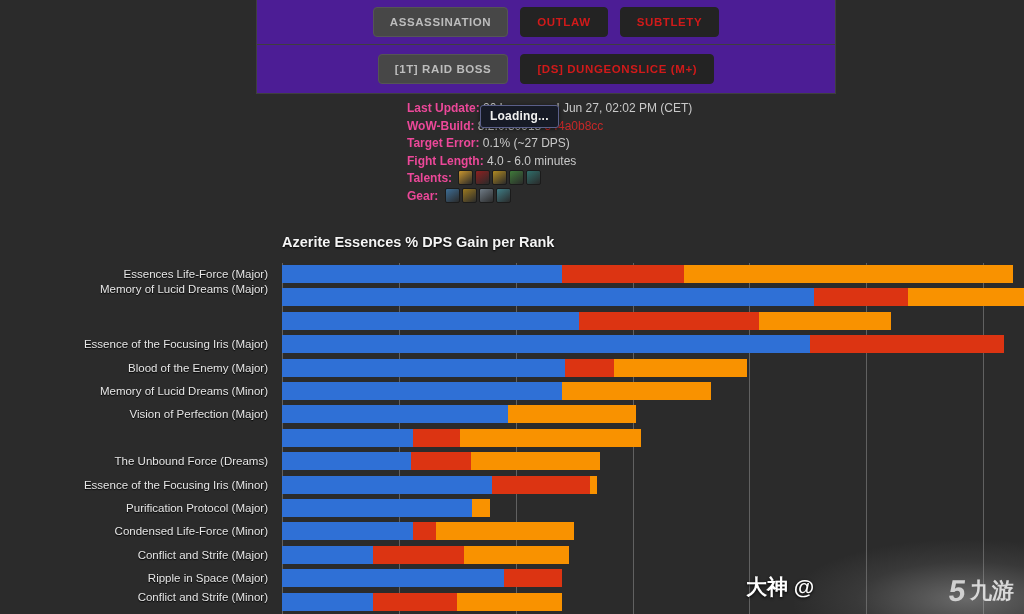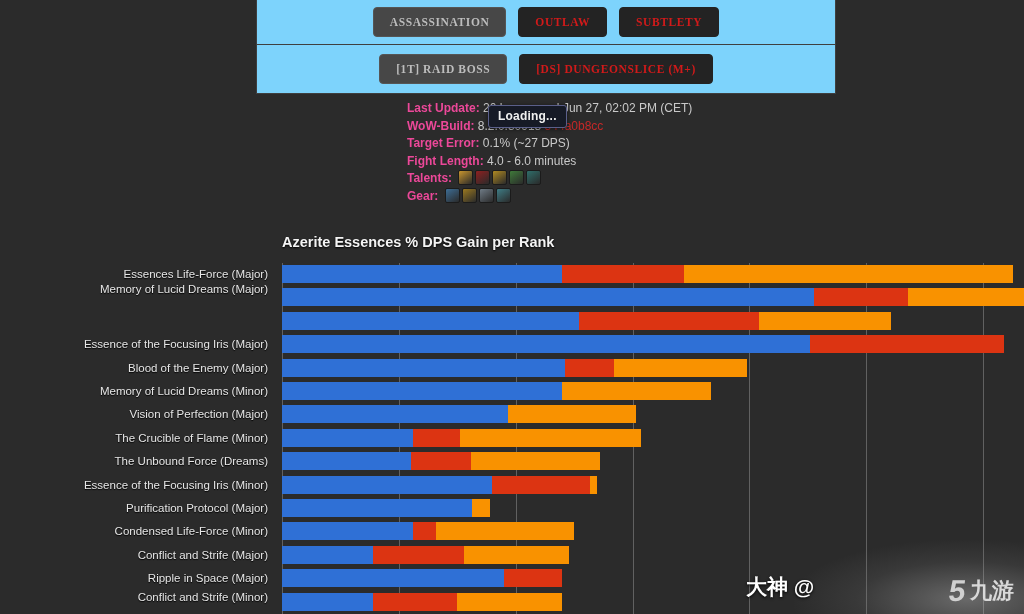--- a/index.html
+++ b/index.html
@@ -10,22 +10,21 @@
     color:#e8e8e8;
   }
   
   #tabpanel{
     position:absolute;left:256px;top:0;width:578px;
     border-left:1px solid #3f3f3f;border-right:1px solid #3f3f3f;
   }
   .tabrow{
     display:flex;justify-content:center;align-items:center;gap:12px;
     padding:7px 0;border-bottom:1px solid #3f3f3f;
-    background:#7dd3fc;
-    font-family:Liberation Serif, serif;
+    background:#4c1d95;
   }
   .tabrow.second{padding:9px 0;}
   .tab{
     font-size:11.5px;font-weight:bold;letter-spacing:.6px;
     padding:8px 16px;border-radius:4px;
     color:#d11a1a;background:#232323;border:1px solid #232323;
     cursor:pointer;white-space:nowrap;
   }
   .tab.active{
     color:#bdbdbd;background:#474747;border:1px solid #555;
@@ -44,21 +43,20 @@
     width:13px;height:13px;border-radius:2px;
     border:1px solid #1b1b1b;display:inline-block;
   }
   
   #loading{
     position:absolute;left:480px;top:105px;
     background:#161a26;border:1px solid #5a5f8a;border-radius:3px;
     color:#f0f0f0;font-size:12px;font-weight:bold;
     padding:3px 9px 4px;letter-spacing:.2px;
     box-shadow:0 1px 4px rgba(0,0,0,.6);
-    margin-left:8px;
   }
   
   #chartTitle{
     position:absolute;left:282px;top:234px;
     font-size:14.5px;font-weight:bold;color:#f4f4f4;
     text-shadow:0 1px 2px #000;
   }
   #plot{
     position:absolute;left:282px;top:263px;
     width:742px;height:351px;
@@ -161,21 +159,20 @@
 <div id="loading">Loading...</div>
 
 <div id="chartTitle">Azerite Essences % DPS Gain per Rank</div>
 <div id="ylabels">
     <div class="ylab" style="top: 2px;">Essences Life-Force (Major)</div>
     <div class="ylab" style="top: 17px; text-align: right;">Memory of Lucid Dreams (Major)</div>
     <div class="ylab" style="top: 72.2px;">Essence of the Focusing Iris (Major)</div>
     <div class="ylab" style="top: 95.6px;">Blood of the Enemy (Major)</div>
     <div class="ylab" style="top: 119px;">Memory of Lucid Dreams (Minor)</div>
     <div class="ylab" style="top: 142.4px;">Vision of Perfection (Major)</div>
-    <div class="ylab" style="top: 165.8px;">The Crucible of Flame (Minor)</div>
     <div class="ylab" style="top: 189.2px;">The Unbound Force (Dreams)</div>
     <div class="ylab" style="top: 212.6px;">Essence of the Focusing Iris (Minor)</div>
     <div class="ylab" style="top: 236px;">Purification Protocol (Major)</div>
     <div class="ylab" style="top: 259.4px;">Condensed Life-Force (Minor)</div>
     <div class="ylab" style="top: 282.8px;">Conflict and Strife (Major)</div>
     <div class="ylab" style="top: 306.2px; margin-left: 17px;">Ripple in Space (Major)</div>
     <div class="ylab" style="top: 325px;">Conflict and Strife (Minor)</div>
   </div>
 <div id="plot">
   <div id="grid">

